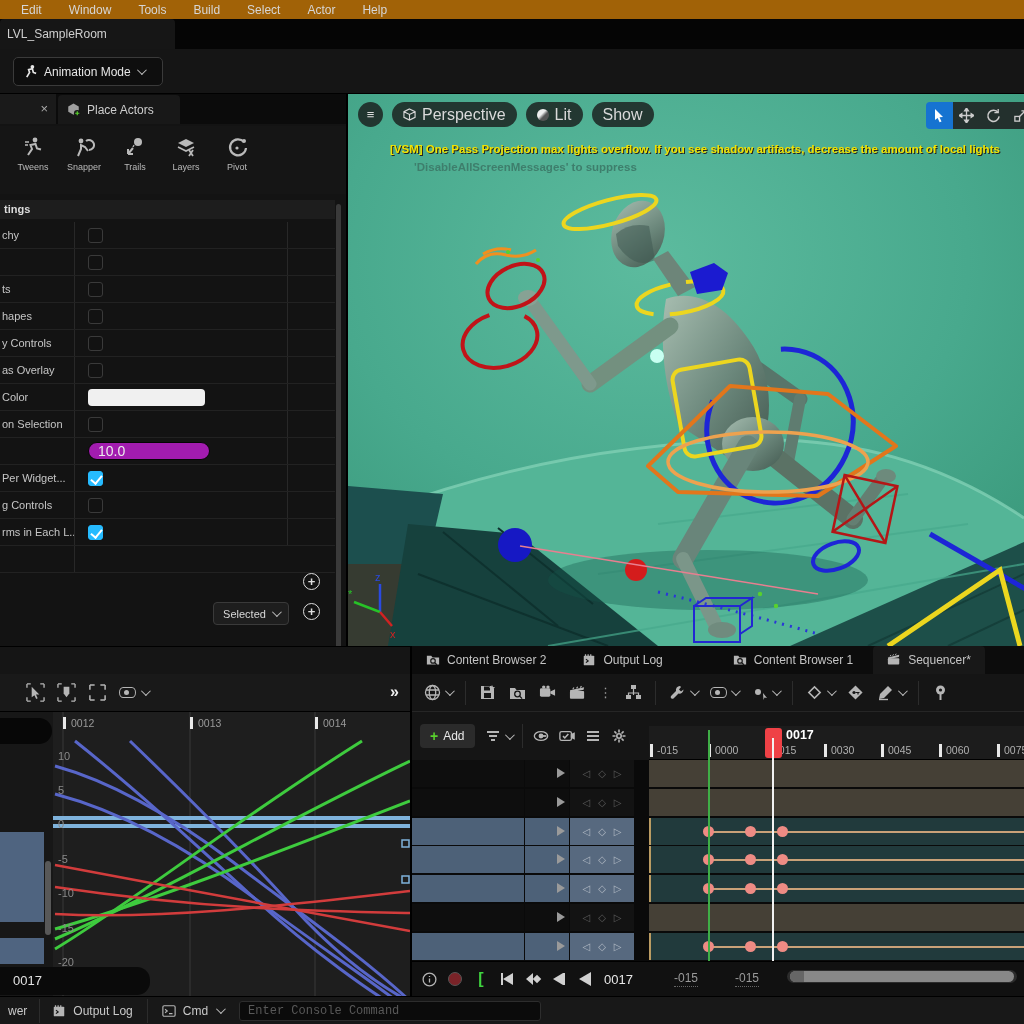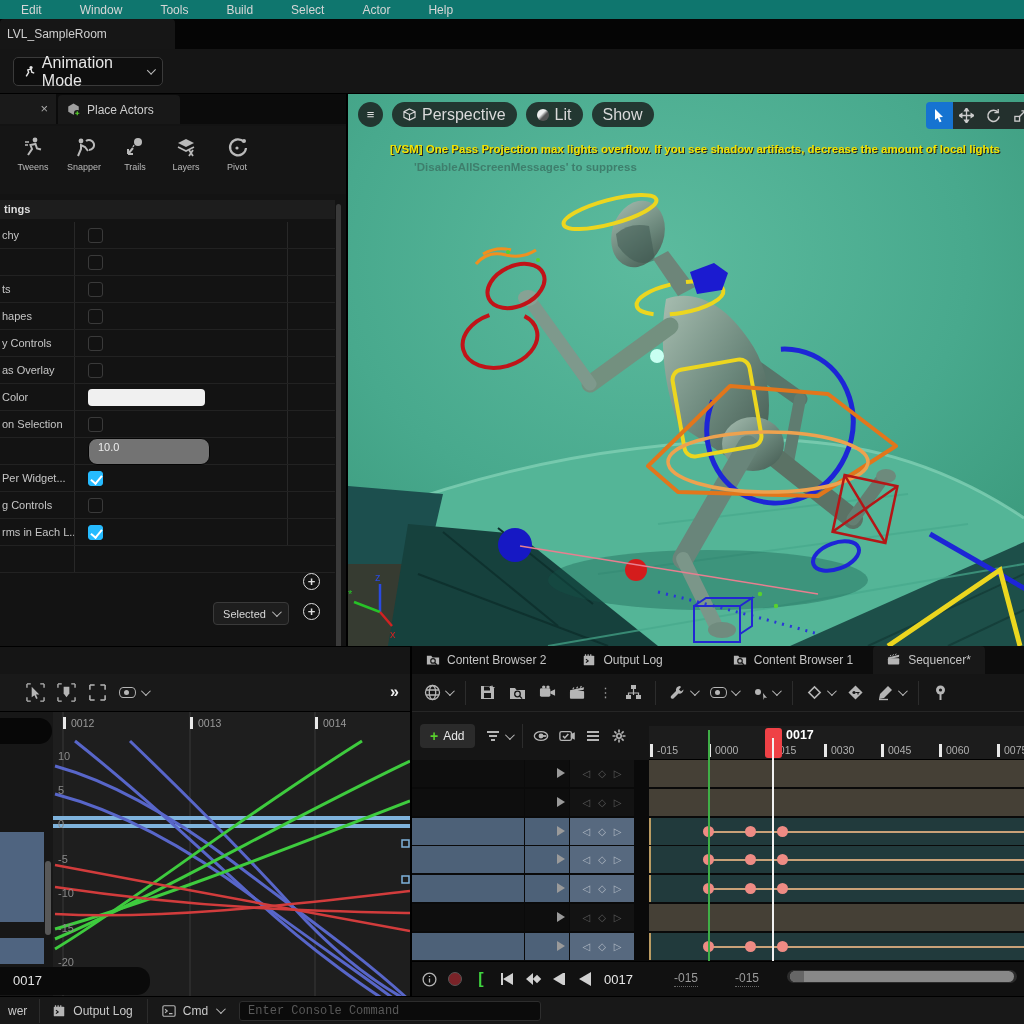--- a/index.html
+++ b/index.html
@@ -2,26 +2,26 @@
 <html><head>
 <meta charset="utf-8">
 <style>
   * { margin:0; padding:0; box-sizing:border-box; }
   html,body { width:1024px; height:1024px; background:#000; overflow:hidden;
     font-family:"Liberation Sans", sans-serif; -webkit-font-smoothing:antialiased; }
   .abs { position:absolute; }
   #stage { position:relative; width:1024px; height:1024px; background:#0d0d0d; overflow:hidden; }
 
   
-  #menubar { left:0; top:0; width:1024px; height:19px; background:#0f766e; display:flex; align-items:center; padding-left:10px; gap:16px; }
+  #menubar { left:0; top:0; width:1024px; height:19px; background:#a16207; display:flex; align-items:center; padding-left:10px; gap:5px; }
   #menubar .mi { color:#d6d6d6; font-size:12px; padding:0 11px; cursor:default; }
   #tabrow { left:0; top:19px; width:1024px; height:30px; background:#050505; }
   #leveltab { position:absolute; left:0; top:0; width:175px; height:30px; background:#161616; border-radius:4px 4px 0 0; color:#cfcfcf; font-size:12px; line-height:30px; padding-left:7px; }
   #maintoolbar { left:0; top:49px; width:1024px; height:45px; background:#151515; border-bottom:1px solid #000; }
-  #animmode { position:absolute; left:13px; top:8px; width:150px; height:29px; background:#0e0e0e; border:1px solid #3a3a3a; border-radius:5px; display:flex; align-items:center; gap:6px; padding:0 9px; color:#e6e6e6; font-size:16px; }
+  #animmode { position:absolute; left:13px; top:8px; width:150px; height:29px; background:#0e0e0e; border:1px solid #3a3a3a; border-radius:5px; display:flex; align-items:center; gap:6px; padding:0 9px; color:#e6e6e6; font-size:12px; }
   .caret { width:7px; height:7px; border-right:1.6px solid #bbb; border-bottom:1.6px solid #bbb; transform:rotate(45deg) translateY(-2px); display:inline-block; }
   .tb-ic { position:absolute; top:58px; color:#9f9f9f; font-size:17px; display:flex; align-items:center; gap:3px; }
   .vdiv { position:absolute; top:56px; width:1px; height:32px; background:#2c2c2c; }
   #playgroup { position:absolute; left:428px; top:55px; width:142px; height:34px; border:1px solid #2c2c2c; border-radius:5px; display:flex; align-items:center; justify-content:space-around; padding:0 6px; }
   .tri { width:0; height:0; display:inline-block; }
   .tri.play { border-left:13px solid #57c928; border-top:8px solid transparent; border-bottom:8px solid transparent; }
   .tri.g { border-left:11px solid #9a9a9a; border-top:7px solid transparent; border-bottom:7px solid transparent; }
   .sq { width:12px; height:12px; background:#9a9a9a; display:inline-block; }
   .vbar { width:3px; height:14px; background:#9a9a9a; display:inline-block; }
   .dots3 { color:#9a9a9a; font-size:13px; letter-spacing:0; }
@@ -35,21 +35,21 @@
   .ltool { width:42px; display:flex; flex-direction:column; align-items:center; gap:4px; color:#b9b9b9; font-size:9px; }
   .ltool svg { width:22px; height:22px; }
   #lp-sechdr { position:absolute; left:0; top:106px; width:335px; height:19px; background:#1d1d1d; color:#dcdcdc; font-size:11px; font-weight:bold; line-height:19px; padding-left:4px; }
   #settings-rows { position:absolute; left:0; top:128px; width:335px; }
   .srow { position:relative; height:27px; border-bottom:1px solid #222; display:flex; align-items:center; }
   .srow .lbl { width:75px; color:#c6c6c6; font-size:11px; padding-left:2px; border-right:1px solid #282828; height:100%; display:flex; align-items:center; overflow:hidden; white-space:nowrap; }
   .srow .ctrl { padding-left:13px; flex:1; display:flex; align-items:center; height:100%; border-right:1px solid #282828; max-width:213px; }
   .cb { width:15px; height:15px; background:#121212; border:1px solid #3a3a3a; border-radius:3px; }
   .cb.on { background:#26bbff; border-color:#26bbff; position:relative; }
   .cb.on::after { content:""; position:absolute; left:4px; top:1px; width:5px; height:9px; border-right:2px solid #fff; border-bottom:2px solid #fff; transform:rotate(40deg); }
-  .numfield { width:122px; height:27px; background:#737373; border:1px solid #050505; border-radius:9px; color:#ececec; font-size:11px; line-height:17px; padding-left:9px; }
+  .numfield { width:122px; height:18px; background:#a21caf; border:1px solid #050505; border-radius:9px; color:#ececec; font-size:14px; line-height:17px; padding-left:9px; }
   .swatch { width:117px; height:17px; background:#f0f0f0; border-radius:4px; }
   #lp-scroll { position:absolute; left:336px; top:110px; width:5px; height:470px; border-radius:3px; background:#3a3a3a; }
   .pluscirc { width:17px; height:17px; border:1.5px solid #dedede; border-radius:50%; color:#dedede; font-size:13px; line-height:15px; text-align:center; font-weight:bold; }
   #selrow { position:absolute; left:0; top:506px; width:335px; height:28px; }
   #seldrop { position:absolute; left:213px; top:2px; width:76px; height:23px; background:#1e1e1e; border:1px solid #3a3a3a; border-radius:4px; color:#d8d8d8; font-size:11px; display:flex; align-items:center; justify-content:center; gap:6px; }
 
   
   #viewport { left:348px; top:94px; width:676px; height:552px; overflow:hidden; background:#43a389; }
   #vp-watermark { position:absolute; left:212px; top:2px; font-size:68px; font-weight:bold; letter-spacing:1px; color:rgba(230,246,240,0.48); white-space:nowrap; }
   #vp-warn1 { position:absolute; left:42px; top:49px; color:#f2e300; font-size:11.5px; font-weight:bold; text-shadow:1px 1px 0 #222; white-space:nowrap; }

